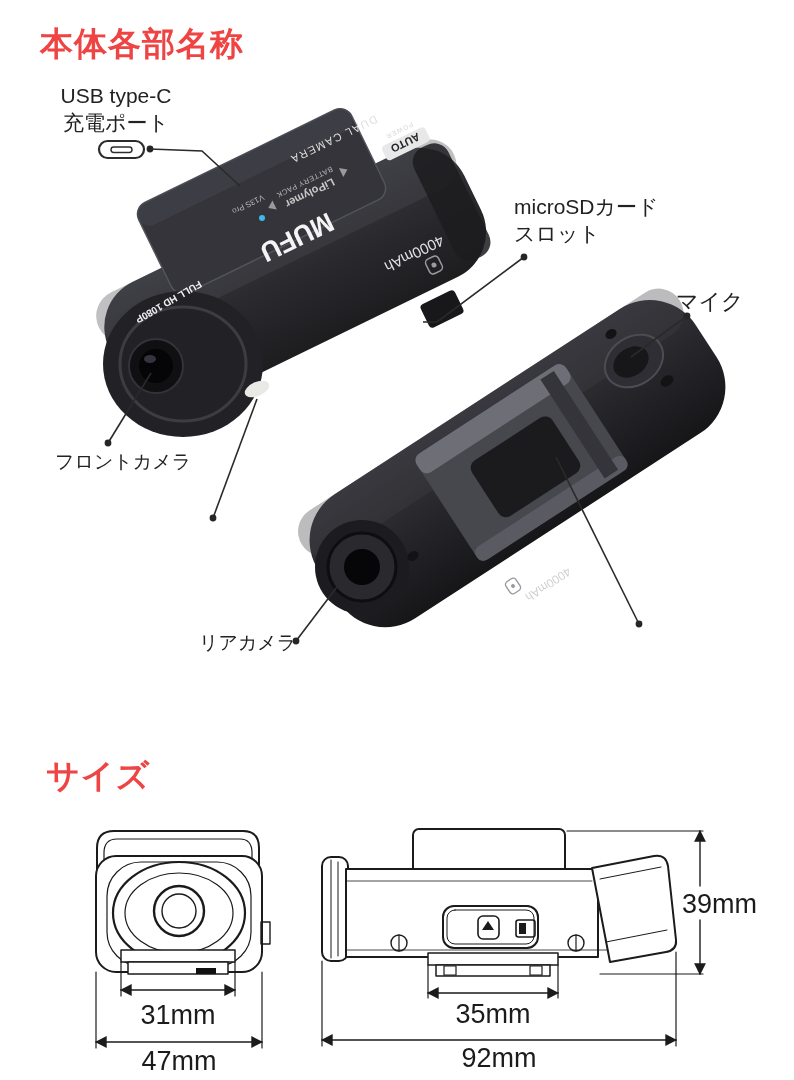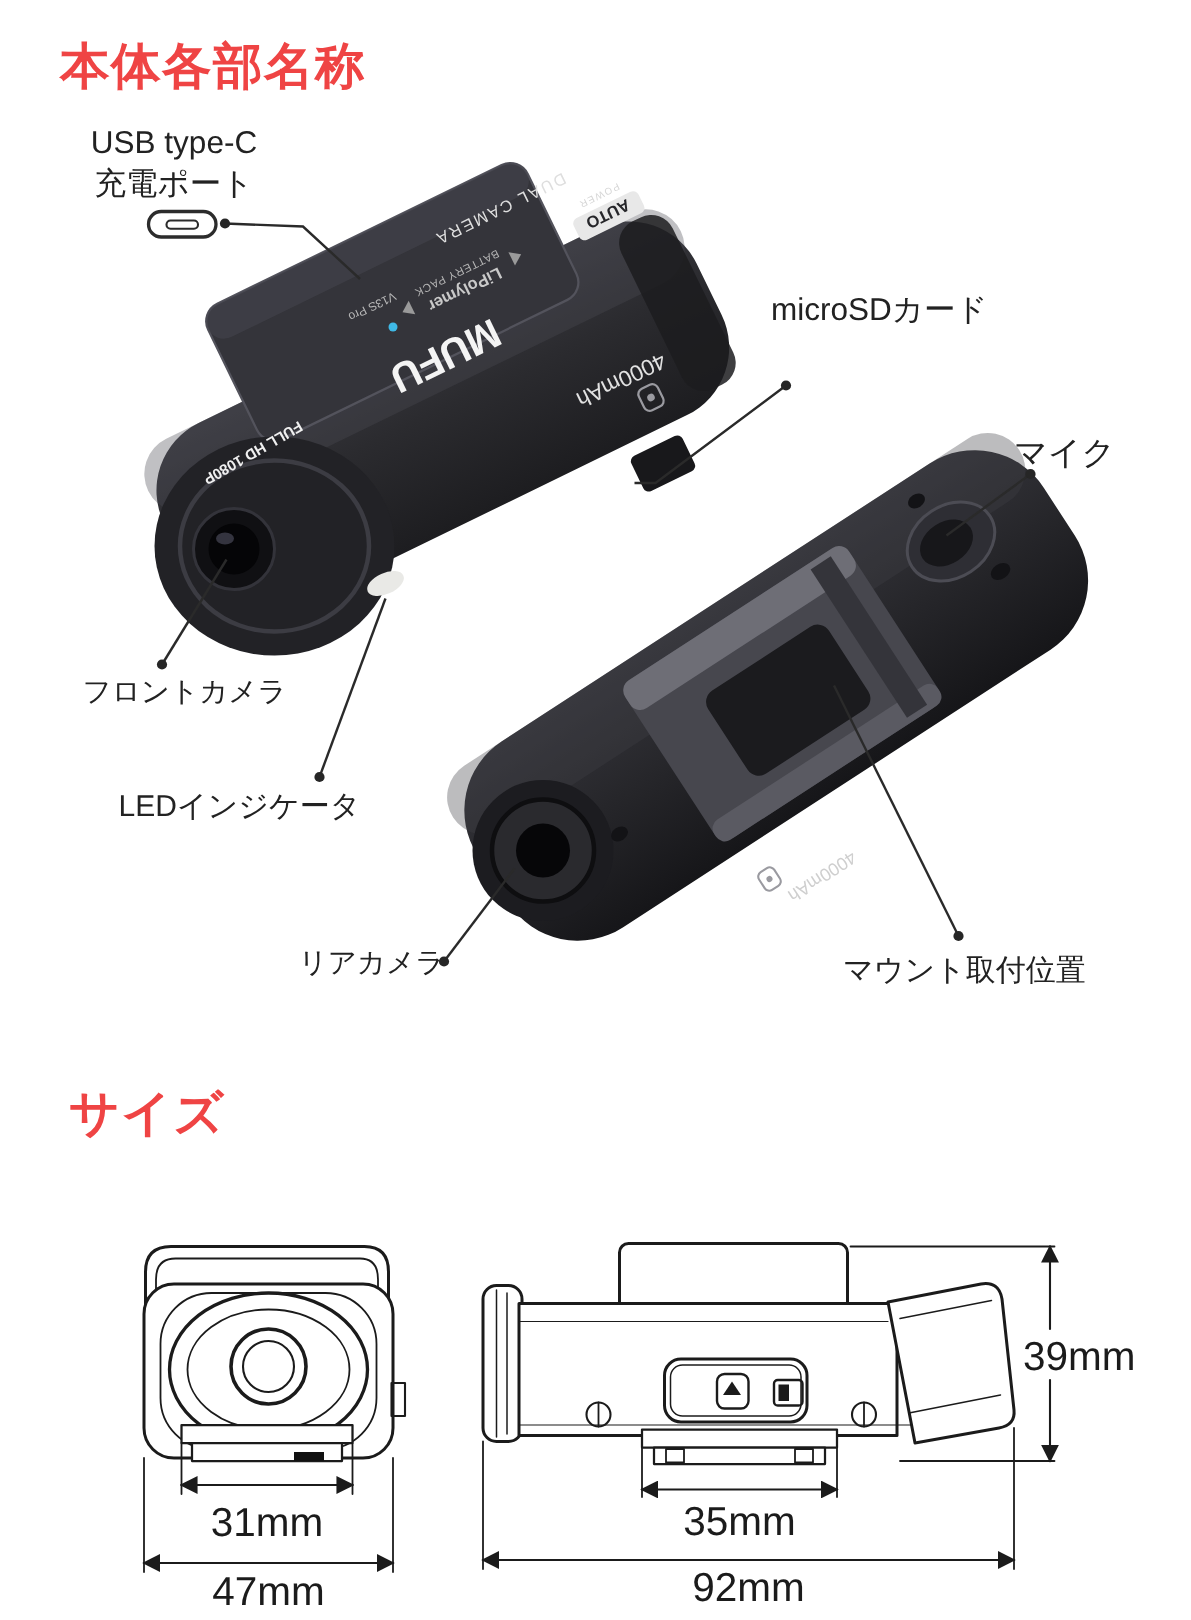--- a/index.html
+++ b/index.html
@@ -216,27 +216,26 @@
 
   <div class="h-title" style="left:40px;top:22px;">本体各部名称</div>
 
   <div class="lbl center" style="left:50px;top:82px;width:132px;font-size:21px;">
     <div>USB type-C</div>
     <div>充電ポート</div>
   </div>
 
   <div class="lbl" style="left:514px;top:193px;font-size:21px;">
     <div>microSDカード</div>
+    <div>スロット</div>
   </div>
 
   <div class="lbl" style="left:676px;top:288px;font-size:22px;">マイク</div>
 
   <div class="lbl" style="left:55px;top:450px;font-size:19px;">フロントカメラ</div>
 
-  <div class="lbl" style="left:79px;top:525px;font-size:20px;">LEDインジケータ</div>
 
   <div class="lbl" style="left:199px;top:631px;font-size:19px;text-align:right;">リアカメラ</div>
 
-  <div class="lbl" style="left:562px;top:634px;font-size:20px;">マウント取付位置</div>
-
-  <div class="h-title" style="left:46px;top:720px;">サイズ</div>
+
+  <div class="h-title" style="left:46px;top:754px;">サイズ</div>
 
 </div>
 
 </body></html>

